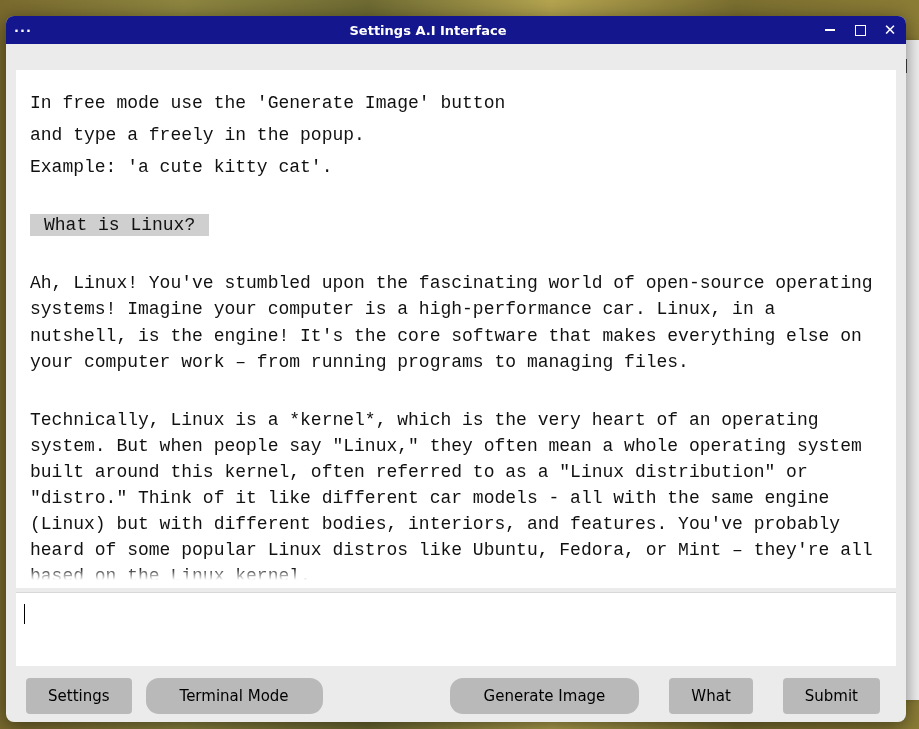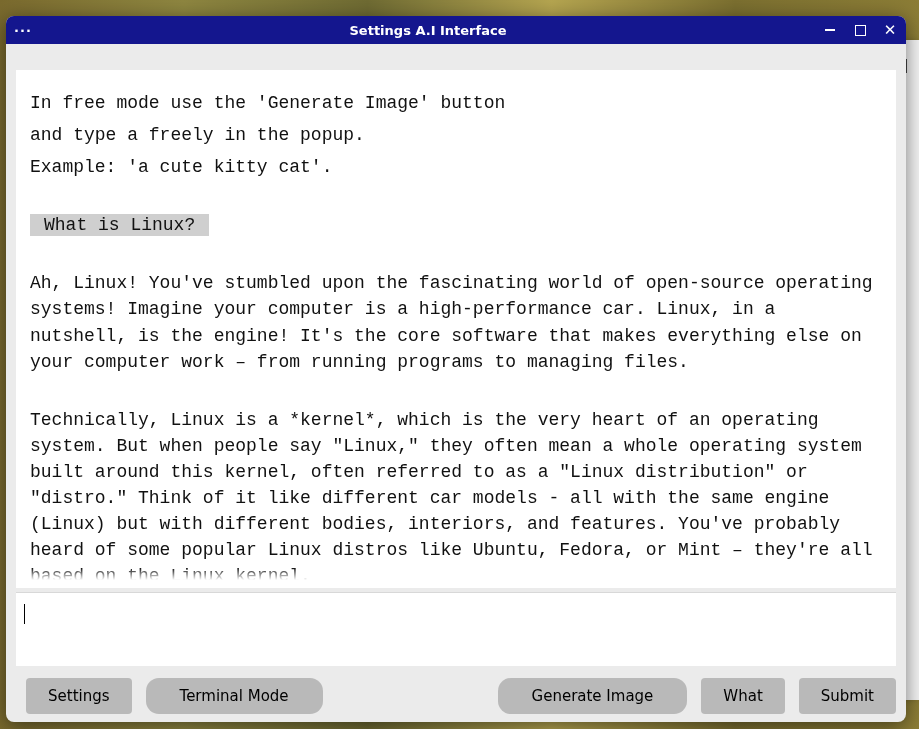--- a/index.html
+++ b/index.html
@@ -167,21 +167,21 @@
     border-radius: 4px;
     font-size: 15px;
     padding: 9px 22px;
     margin-right: 14px;
     cursor: pointer;
     font-family: inherit;
   }
   .btn:last-child { margin-right: 0; }
   .btn.wide { padding: 9px 34px; border-radius: 13px; }
   .right-group { display: flex; gap: 14px; }
-  .right-group .btn { margin-right: 0; }
+  .right-group .btn { margin-right: 16px; }
 </style>
 </head>
 <body>
 
 <div class="bg-window">
   <span>F</span>
   <span style="font-size:20px;font-weight:bold">N</span>
   <div style="height:60px"></div>
   <span>4</span>
   <span>S</span>

